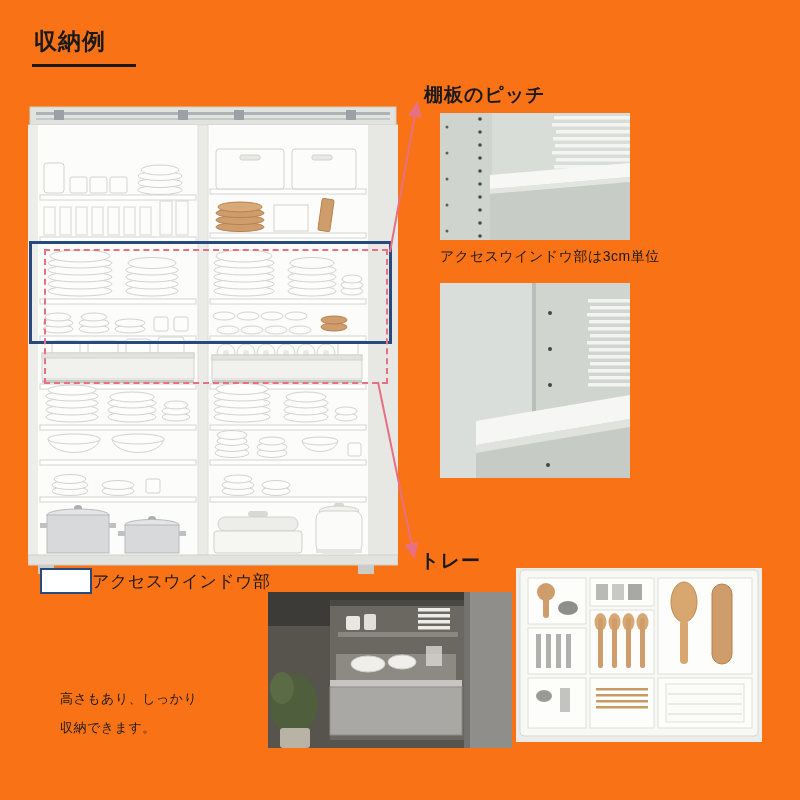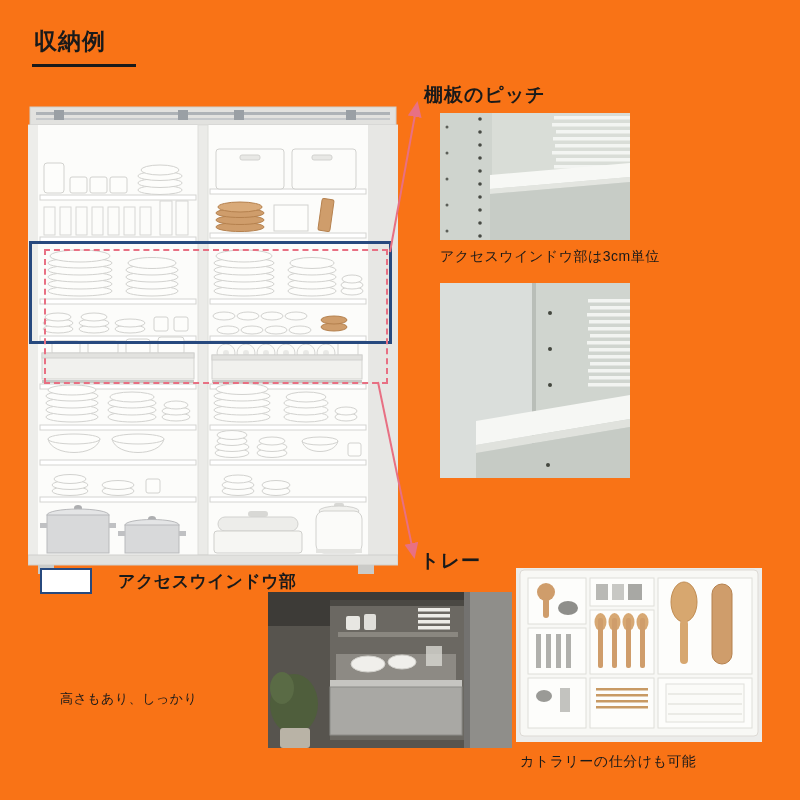--- a/index.html
+++ b/index.html
@@ -4,21 +4,21 @@
 <style>
   html,body{margin:0;padding:0;background:#ffffff;}
   .page{position:relative;width:800px;height:800px;background:#f97316;overflow:hidden;
         font-family:"Liberation Sans","DejaVu Sans",sans-serif;color:#1a1a1a;}
   .abs{position:absolute;}
   .page-title{font-size:23px;font-weight:bold;letter-spacing:1px;margin:0;
               border-bottom:3px solid #1a1a1a;display:inline-block;padding:0 30px 7px 2px;}
   .section-heading{font-size:19px;font-weight:bold;letter-spacing:1px;}
   .caption{font-size:14px;letter-spacing:0.5px;}
   .note{font-size:13px;line-height:29px;letter-spacing:0.5px;}
-  .legend-row{display:flex;align-items:center;gap:26px;font-weight:bold;}
+  .legend-row{display:flex;align-items:center;gap:0;}
   .legend-swatch{width:48px;height:22px;border:2px solid #27497e;background:#ffffff;}
   .legend-label{font-size:17px;letter-spacing:0.5px;}
   .blue-outline{border:3px solid #27497e;pointer-events:none;}
   .red-dashed{border:2px dashed #e87083;pointer-events:none;}
   .arrow-layer{left:0;top:0;pointer-events:none;}
   svg{display:block;}
 </style>
 </head>
 <body>
 
@@ -432,24 +432,24 @@
       <rect x="150" y="116" width="78" height="38" fill="#fbfbf8" stroke="#e0e0db"></rect>
       <g stroke="#e6e6e1" stroke-width="1.5">
         <line x1="152" y1="126" x2="226" y2="126"></line>
           <line x1="152" y1="136" x2="226" y2="136"></line>
           <line x1="152" y1="146" x2="226" y2="146"></line>
       </g>
       <ellipse cx="28" cy="128" rx="8" ry="6" fill="#9a9a96"></ellipse>
         <rect x="44" y="120" width="10" height="24" fill="#c3c3bf"></rect>
     </svg>
   </div>
-  <div class="abs caption" style="left:520px;top:753px;">カトラリーの仕分けも可能</div>
 
   <div class="abs legend-row" style="left:40px;top:568px;">
     <div class="legend-swatch"></div>
     <div class="legend-label">アクセスウインドウ部</div>
   </div>
 
   <div class="abs note" style="left:60px;top:684px;">
     <div>高さもあり、しっかり</div>
+    <div>収納できます。</div>
   </div>
 
 </div>
 
 </body></html>

